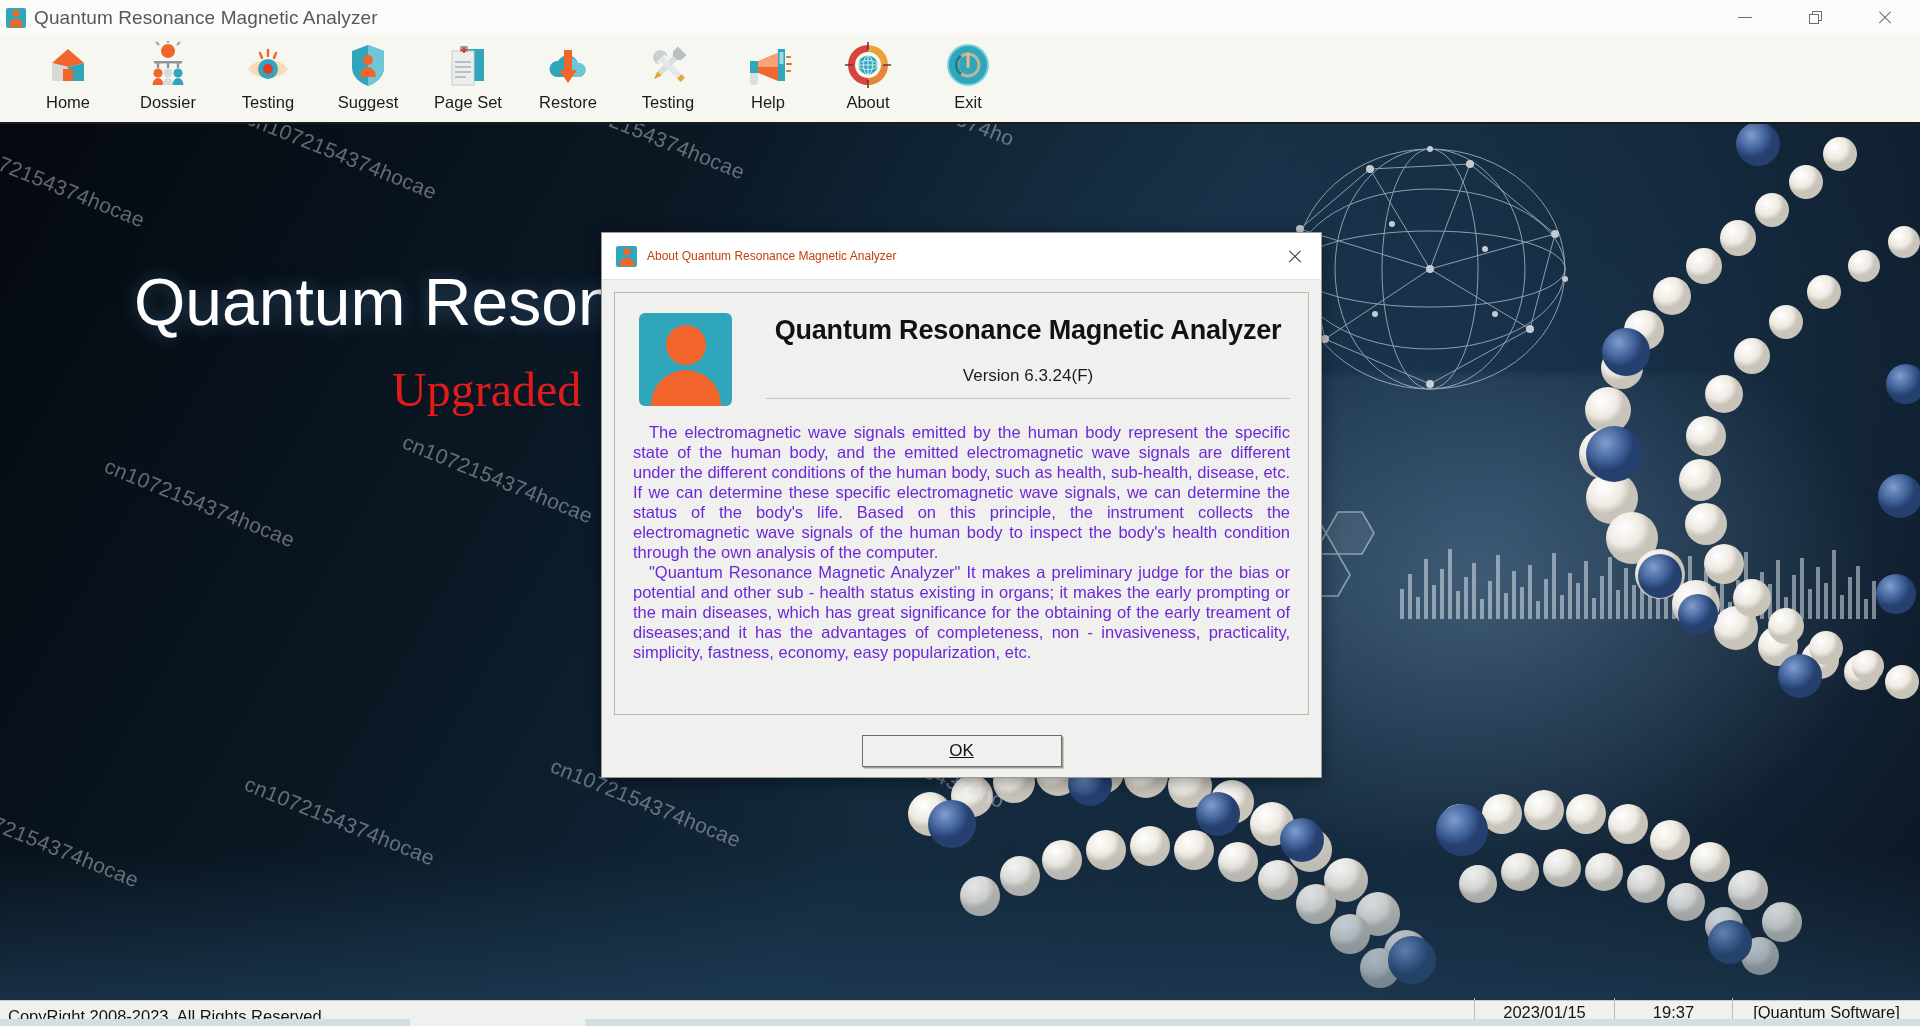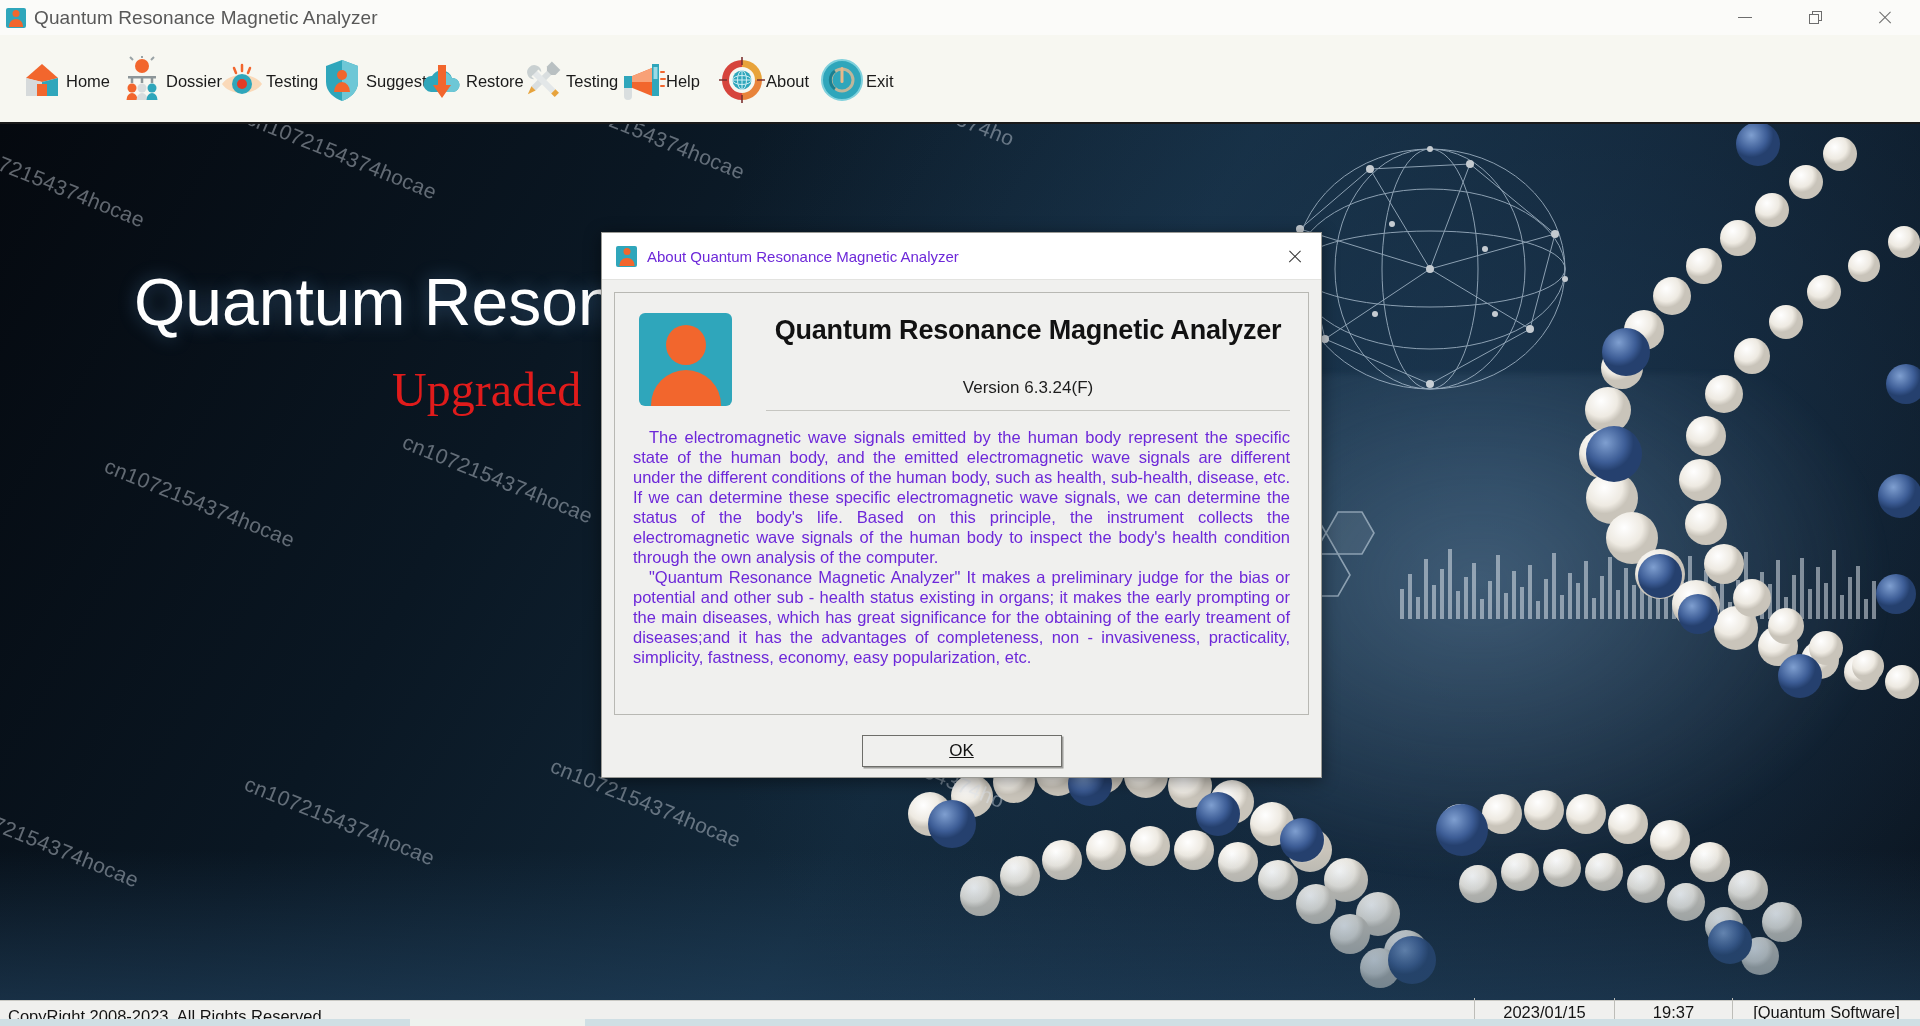--- a/index.html
+++ b/index.html
@@ -58,21 +58,21 @@
   
   .toolbar {
     position: absolute; top: 35px; left: 0; width: 1920px; height: 89px;
     background: #f7f7f1;
     border-bottom: 2px solid #1a1a1a;
     display: flex; align-items: flex-start; padding-left: 18px; padding-top: 4px;
     z-index: 39;
   }
   .tool {
     width: 100px; height: 80px;
-    display: flex; flex-direction: row; align-items: center; justify-content: flex-start;
+    display: flex; flex-direction: column; align-items: center; justify-content: flex-start;
     cursor: default;
   }
   .tool .ti { width: 48px; height: 48px; position: relative; margin-top: 2px; }
   .tool .tl {
     margin-top: 4px; font-size: 16.5px; color: #1b1b1b;
     font-family: "Liberation Sans", sans-serif; white-space: nowrap;
   }
 
   
   .desktop {
@@ -154,21 +154,21 @@
     position: relative; margin-right: 10px; flex: none;
   }
   .dlg-icon::before {
     content: ""; position: absolute; left: 50%; top: 2px; width: 7px; height: 7px;
     border-radius: 50%; background: #f2662d; transform: translateX(-50%);
   }
   .dlg-icon::after {
     content: ""; position: absolute; left: 50%; bottom: 1px; width: 15px; height: 8px;
     border-radius: 7px 7px 0 0; background: #f2662d; transform: translateX(-50%);
   }
-  .dlg-title-text { font-size: 15px; color: #6d28d9; white-space: nowrap; }
+  .dlg-title-text { font-size: 12px; color: #c2410c; white-space: nowrap; }
   .dlg-close {
     margin-left: auto; width: 52px; height: 47px; display: flex;
     align-items: center; justify-content: center; color: #333;
   }
   .dlg-body { padding: 12px; }
   .panel {
     background: #f0f0ee; border: 1px solid #b8b8b3; height: 423px; padding: 14px 18px 0 18px;
   }
   .logo-row { display: flex; align-items: flex-start; }
   .logo {
@@ -182,21 +182,21 @@
   .logo::after {
     content: ""; position: absolute; left: 50%; bottom: 0px; width: 70px; height: 36px;
     border-radius: 35px 35px 0 0; background: #f2662d; transform: translateX(-50%);
   }
   .head-col { flex: 1; padding-left: 34px; padding-top: 8px; }
   .product-name {
     font-size: 27px; font-weight: bold; color: #121212; text-align: center;
     white-space: nowrap; letter-spacing: -.2px;
   }
   .version {
-    margin-top: 32px; font-size: 17px; color: #1d1d1d; text-align: center;
+    margin-top: 20px; font-size: 17px; color: #1d1d1d; text-align: center;
   }
   .hr { margin-top: 12px; height: 1px; background: #c6c6c1; }
   .body-text {
     margin-top: 16px; font-size: 16.5px; line-height: 20px; color: #6d28d9;
     text-align: justify;
   }
   .body-text p { text-indent: 16px; }
   .body-text p + p { margin-top: 0; }
   .btn-row { display: flex; justify-content: center; margin-top: 20px; }
   .ok-btn {
@@ -524,20 +524,37 @@
         <svg width="48" height="48" viewBox="0 0 48 48">
           <path d="M24 4 L40 10 V26 C40 36 32 42 24 45 C16 42 8 36 8 26 V10 Z" fill="#2fa6bb"></path>
           <path d="M24 4 L40 10 V26 C40 36 32 42 24 45 Z" fill="#6dc7d6"></path>
           <circle cx="24" cy="19" r="5" fill="#f2662d"></circle>
           <path d="M16 36 a8 10 0 0 1 16 0z" fill="#f2662d"></path>
         </svg>
       </span>
       <span class="tl">Suggest</span>
     </div>
 
+    <div class="tool">
+      <span class="ti">
+        <svg width="48" height="48" viewBox="0 0 48 48">
+          <rect x="18" y="8" width="22" height="32" fill="#2fa6bb"></rect>
+          <rect x="8" y="10" width="22" height="34" fill="#eceeee" stroke="#c6cbcc"></rect>
+          <rect x="16" y="5" width="8" height="6" rx="1" fill="#9aa3a6"></rect>
+          <path d="M19 6 h2 v2 h2 v2 h-2 v2 h-2 v-2 h-2 v-2 h2z" fill="#e23b28"></path>
+          <g fill="#b9c0c2">
+            <rect x="11" y="20" width="16" height="2"></rect>
+              <rect x="11" y="25" width="16" height="2"></rect>
+            <rect x="11" y="30" width="16" height="2"></rect>
+              <rect x="11" y="35" width="11" height="2"></rect>
+          </g>
+        </svg>
+      </span>
+      <span class="tl">Page Set</span>
+    </div>
 
 
     <div class="tool">
       <span class="ti">
         <svg width="48" height="48" viewBox="0 0 48 48">
           <path d="M13 36 a8 8 0 0 1 1 -16 a11 11 0 0 1 20 2 a7 7 0 0 1 1 14 Z" fill="#2fa6bb"></path>
           <path d="M24 16 a11 11 0 0 1 10 6 a7 7 0 0 1 1 14 H24 Z" fill="#6dc7d6"></path>
           <path d="M24 42 l9 -13 h-5 v-20 h-8 v20 h-5 z" fill="#f2662d"></path>
         </svg>
       </span>

